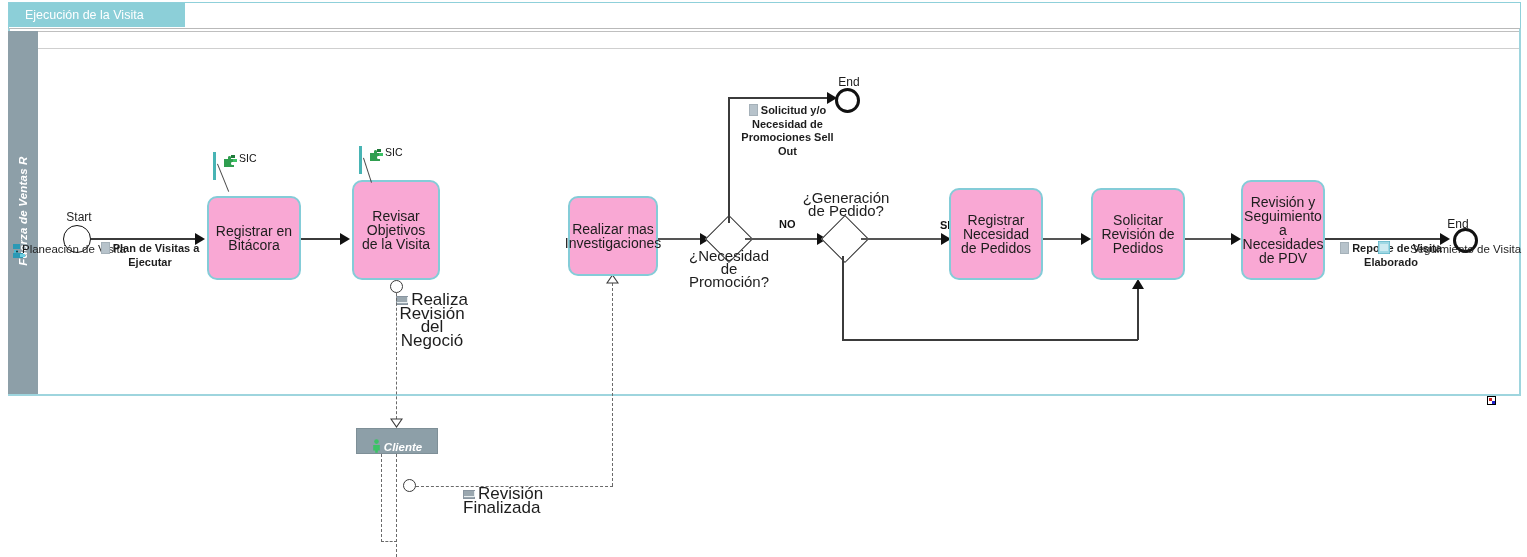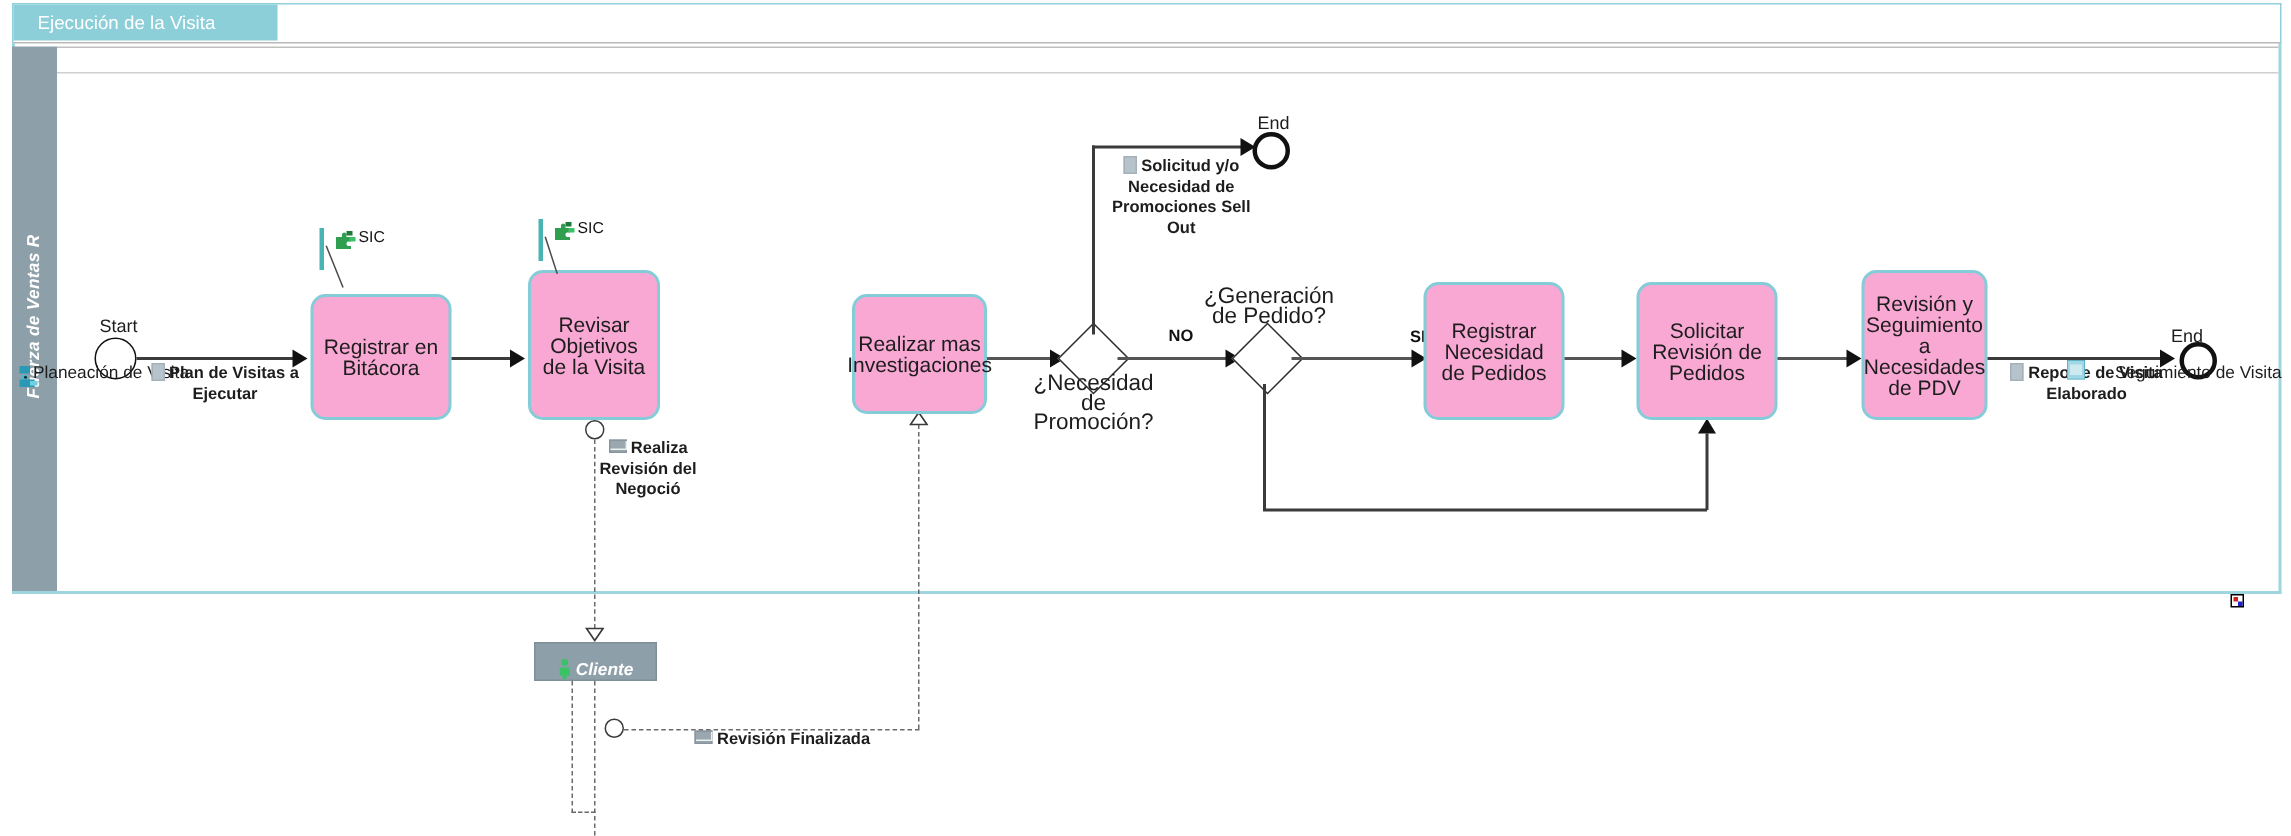--- a/index.html
+++ b/index.html
@@ -58,21 +58,21 @@
   .dln{position:absolute;}
   .dln.v{border-left:1.6px dashed #6a6a6a;}
   .dln.h{border-top:1.6px dashed #6a6a6a;}
   .tri-up, .tri-down{position:absolute;width:13px;height:10px;}
   .tri-up svg,.tri-down svg{display:block;}
 
   
   .dobj{position:absolute;font-size:11px;line-height:13.5px;font-weight:bold;color:#1d1d1d;text-align:center;}
   .dobj .pg{display:inline-block;width:9px;height:12px;background:#b7c3cb;
       border:1px solid #a5b1b9;vertical-align:-2px;margin-right:3px;box-sizing:border-box;}
-  .msg-note{position:absolute;font-size:11px;line-height:13.5px;font-weight:bold;color:#1d1d1d;text-align:center;}
+  .msg-note{position:absolute;font-size:17px;line-height:13.5px;font-weight:normal;color:#1d1d1d;text-align:center;}
   .msg-note .env{display:inline-block;width:12px;height:9px;background:#9aa7af;
       border:1px solid #8995a0;vertical-align:0px;margin-right:3px;box-sizing:border-box;position:relative;}
   .msg-note .env:after{content:"";position:absolute;left:0;top:0;width:10px;height:5px;
       border-bottom:1px solid #e9eef0;border-right:1px solid #e9eef0;transform:skewX(0deg);}
 
   .plainlbl{position:absolute;font-size:11.5px;color:#1d1d1d;white-space:nowrap;}
 
   
   .sic{position:absolute;}
   .sic .bar{position:absolute;left:0;top:0;width:2.5px;height:28px;background:#48b4b4;}

